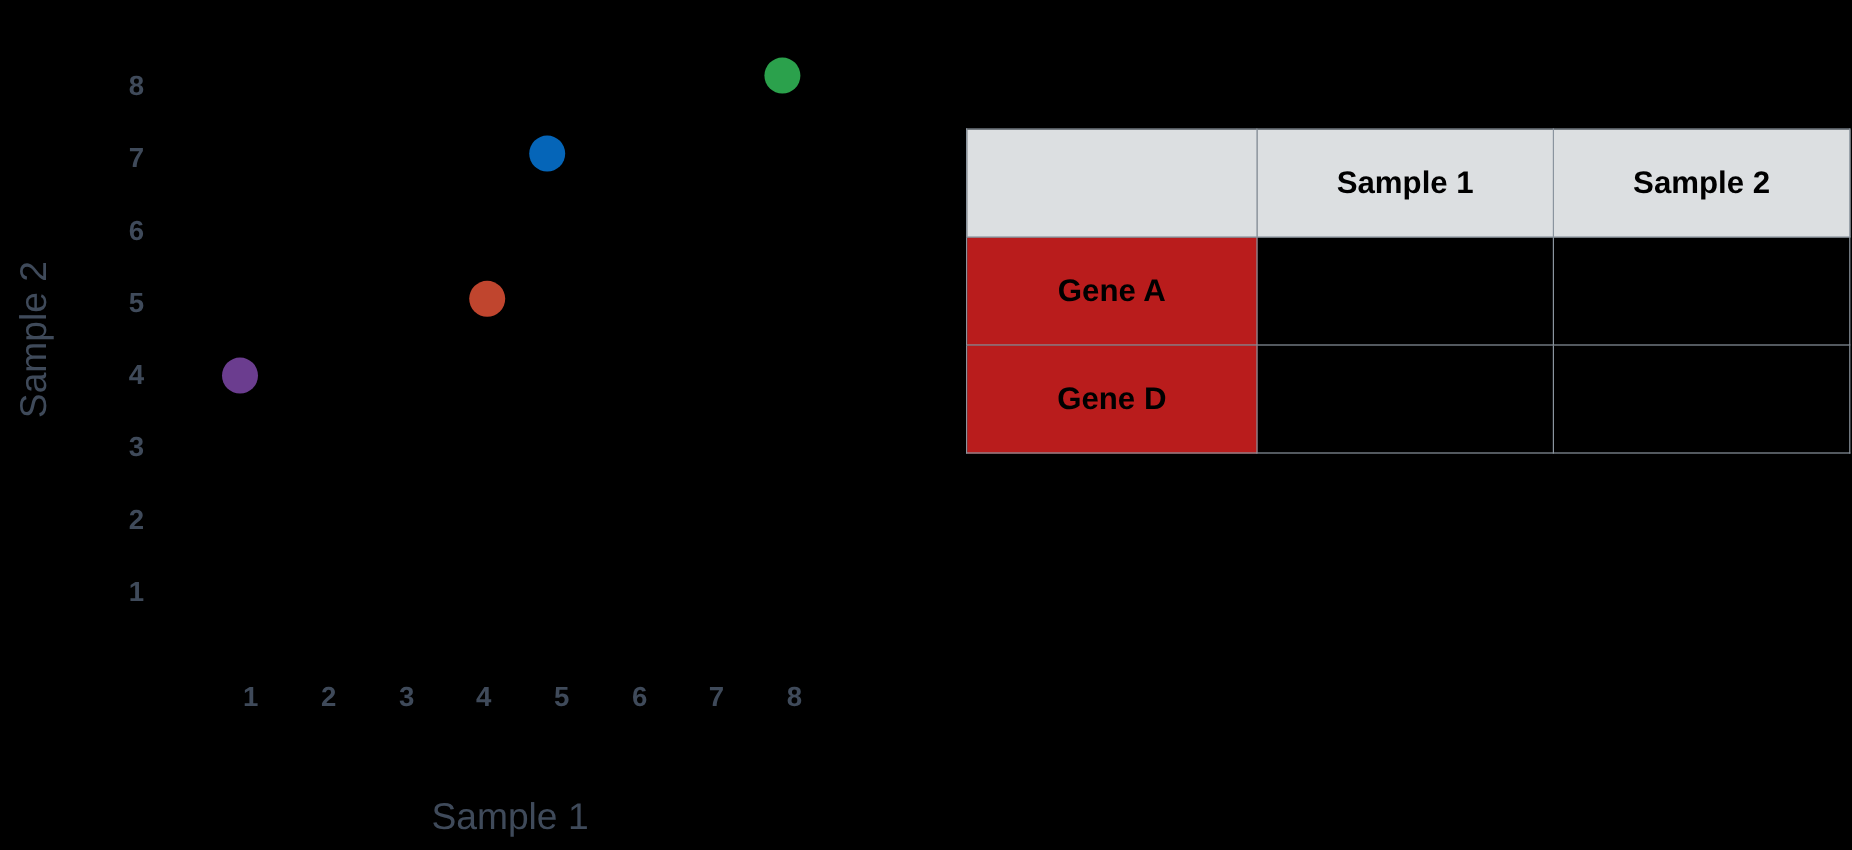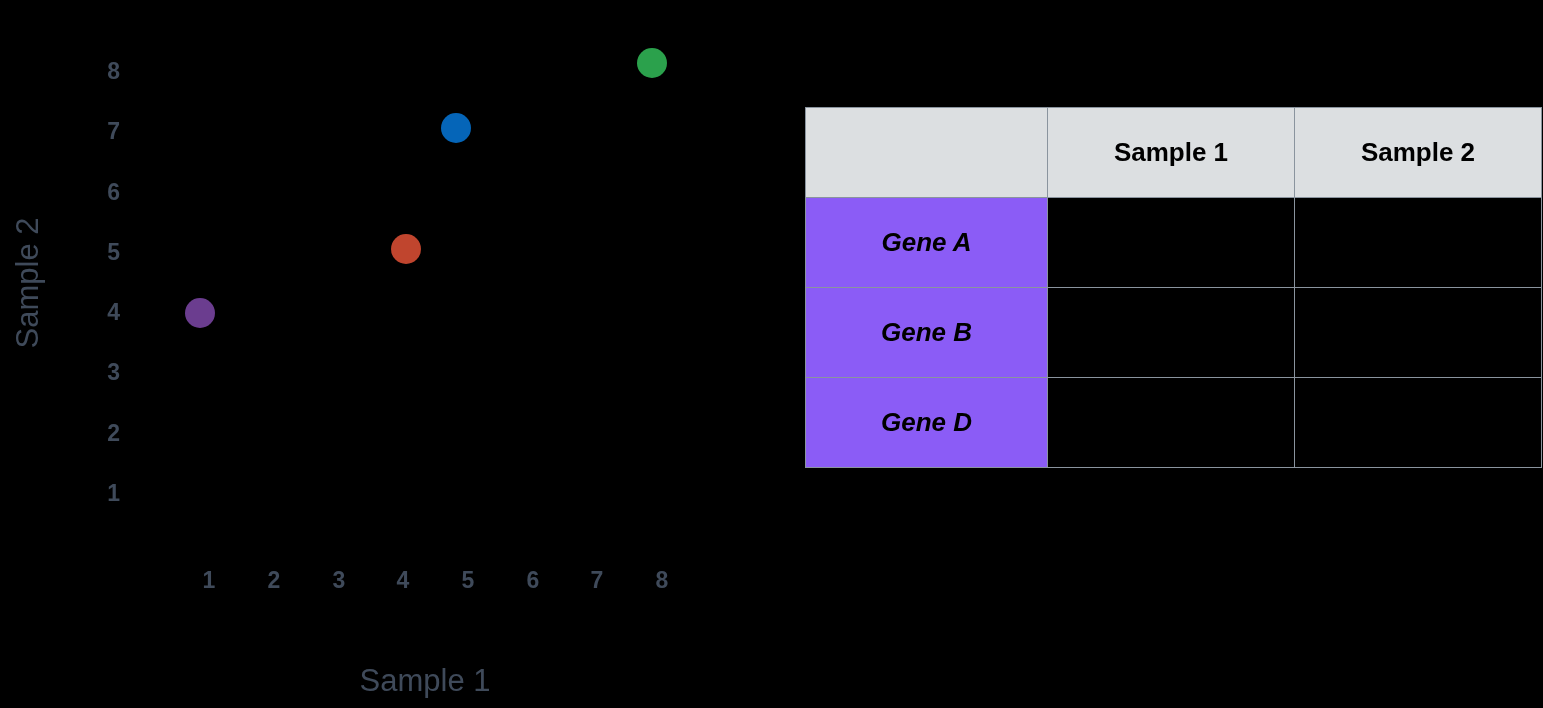--- a/index.html
+++ b/index.html
@@ -97,22 +97,21 @@
   .col-rowlabel { width: 242px; }
   .col-sample   { width: 247px; }
 
   .hdr-cell {
     background: #dcdfe1;
   }
   .hdr-corner {
     background: #dcdfe1;
   }
   .rowlabel-cell {
-    background: #8b5cf6;
-    font-style: italic;
+    background: #b91c1c;
   }
   .value-cell {
     background: #000000;
   }
 </style>
 </head>
 <body>
 
 <div id="scatter-panel">
 
@@ -151,23 +150,18 @@
       <th class="hdr-cell col-sample">Sample 2</th>
     </tr>
   </thead>
   <tbody>
     <tr>
       <td class="rowlabel-cell">Gene A</td>
       <td class="value-cell"></td>
       <td class="value-cell"></td>
     </tr>
     <tr>
-      <td class="rowlabel-cell">Gene B</td>
-      <td class="value-cell"></td>
-      <td class="value-cell"></td>
-    </tr>
-    <tr>
       <td class="rowlabel-cell">Gene D</td>
       <td class="value-cell"></td>
       <td class="value-cell"></td>
     </tr>
   </tbody>
 </table>
 
 </body></html>

